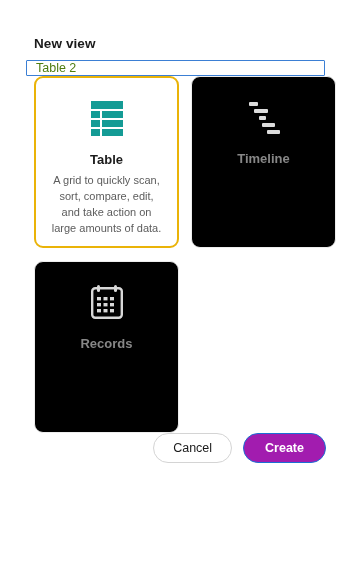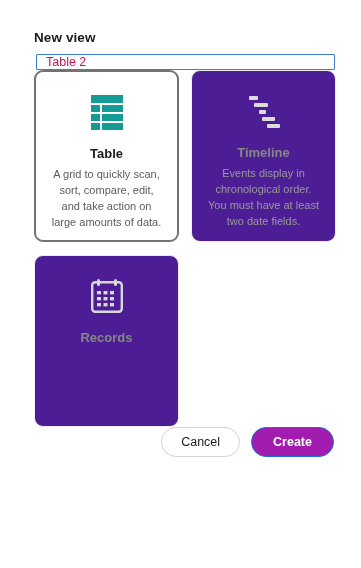--- a/index.html
+++ b/index.html
@@ -11,48 +11,48 @@
     height: 568px;
     background: #ffffff;
     font-family: "Liberation Sans", sans-serif;
     color: #1a1a1a;
     overflow: hidden;
     position: relative;
   }
 
   .dialog {
     position: absolute;
-    left: 0; top: 2px;
+    left: 0; top: 8px;
     width: 361px;
     height: 428px;
     box-sizing: border-box;
-    padding: 28px 16px 0 24px;
+    padding: 28px 24px 0 24px;
     display: flex;
     flex-direction: column;
   }
 
   .section-label {
     font-size: 13.5px;
     font-weight: bold;
     color: #1b1b1b;
     letter-spacing: 0.1px;
     margin: 0 0 9px 10px;
   }
 
   .name-input {
     box-sizing: border-box;
     width: 299px;
     height: 30px;
-    margin-left: 12px;
+    margin-left: 2px;
     border: 1.6px solid #3b7fd4;
     border-radius: 1px;
     background: #ffffff;
     font-family: "Liberation Sans", sans-serif;
     font-size: 12.5px;
-    color: #be185d;
+    color: #4d7c0f;
     padding: 0 9px;
     outline: none;
   }
 
   .choose-label {
     font-size: 13.5px;
     font-weight: bold;
     color: #1b1b1b;
     letter-spacing: 0.1px;
     margin: 24px 0 10px 10px;
@@ -74,25 +74,25 @@
     display: flex;
     flex-direction: column;
     align-items: center;
     padding: 18px 10px 10px 10px;
     cursor: pointer;
     user-select: none;
   }
 
   .view-card.selected {
     background: #ffffff;
-    border: 2px solid #737373;
+    border: 2px solid #eab308;
   }
 
   .view-card.disabled {
-    background: #4c1d95;
+    background: #000000;
     border: 1px solid #ededed;
     cursor: default;
   }
 
   .card-icon {
     height: 46px;
     display: flex;
     align-items: center;
     justify-content: center;
     margin-bottom: 10px;
@@ -184,21 +184,20 @@
       <div class="card-icon">
         <svg width="40" height="38" viewBox="0 0 40 38" aria-hidden="true">
           <rect x="5" y="3" width="9" height="4" rx="1" fill="#dcdcdc"></rect>
           <rect x="10" y="10" width="14" height="4" rx="1" fill="#dcdcdc"></rect>
           <rect x="15" y="17" width="7" height="4" rx="1" fill="#dcdcdc"></rect>
           <rect x="18" y="24" width="13" height="4" rx="1" fill="#dcdcdc"></rect>
           <rect x="23" y="31" width="13" height="4" rx="1" fill="#dcdcdc"></rect>
         </svg>
       </div>
       <div class="card-title">Timeline</div>
-      <div class="card-desc">Events display in chronological order. You must have at least two date fields.</div>
     </div>
 
     <div class="view-card disabled">
       <div class="card-icon">
         <svg width="40" height="38" viewBox="0 0 40 38" aria-hidden="true">
           <rect x="10" y="1" width="3" height="7" rx="1.5" fill="#d8d8d8"></rect>
           <rect x="27" y="1" width="3" height="7" rx="1.5" fill="#d8d8d8"></rect>
           <rect x="5.2" y="4.2" width="29.6" height="29.6" rx="3" fill="none" stroke="#d8d8d8" stroke-width="2.4"></rect>
           <g fill="#d8d8d8">
             <rect x="10" y="13" width="4" height="3.4"></rect>

